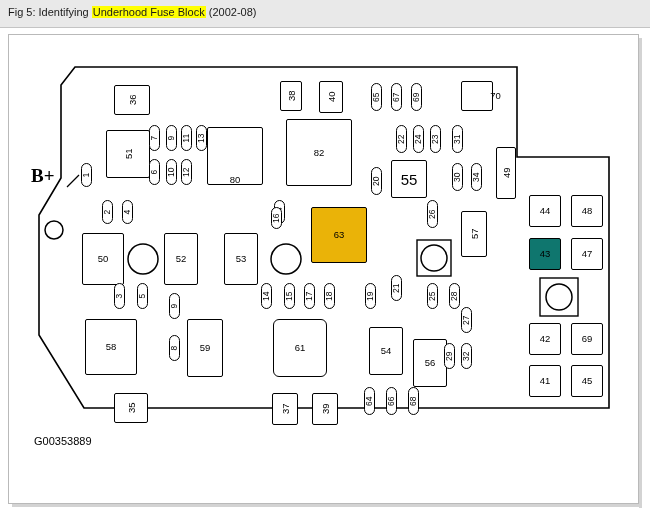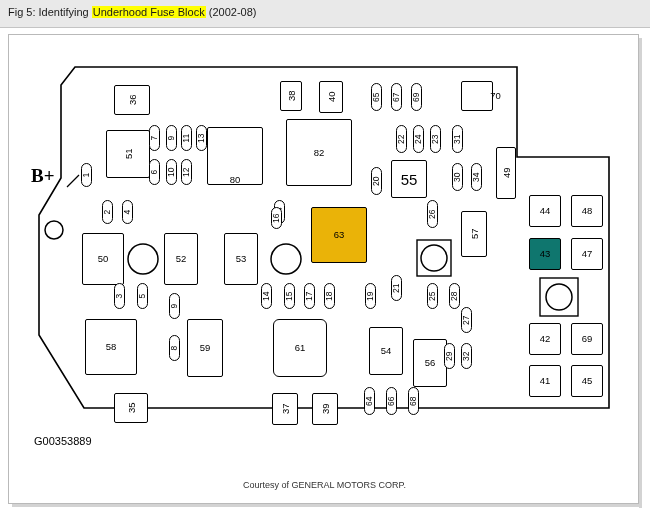--- a/index.html
+++ b/index.html
@@ -342,16 +342,15 @@
           </div>
           <div style="position: absolute; left: 399px; top: 352px; width: 11px; height: 28px; border: 1.4px solid rgb(0, 0, 0); box-sizing: border-box; background: rgb(255, 255, 255); display: flex; align-items: center; justify-content: center; border-radius: 5.5px;">
             <span class="lbl" style="position: static; transform: rotate(-90deg);">68</span>
           </div>
           <div style="position: absolute; left: 262px; top: 172px; width: 11px; height: 22px; border: 1.4px solid rgb(0, 0, 0); box-sizing: border-box; background: rgb(255, 255, 255); display: flex; align-items: center; justify-content: center; border-radius: 5.5px;">
             <span class="lbl" style="position: static; transform: rotate(-90deg);">16</span>
           </div>
         </div>
 
       <div id="part-number">G00353889</div>
-      <div id="courtesy">Courtesy of GENERAL MOTORS CORP.</div>
     </div>
   </div>
 </div>
 
 </body></html>

